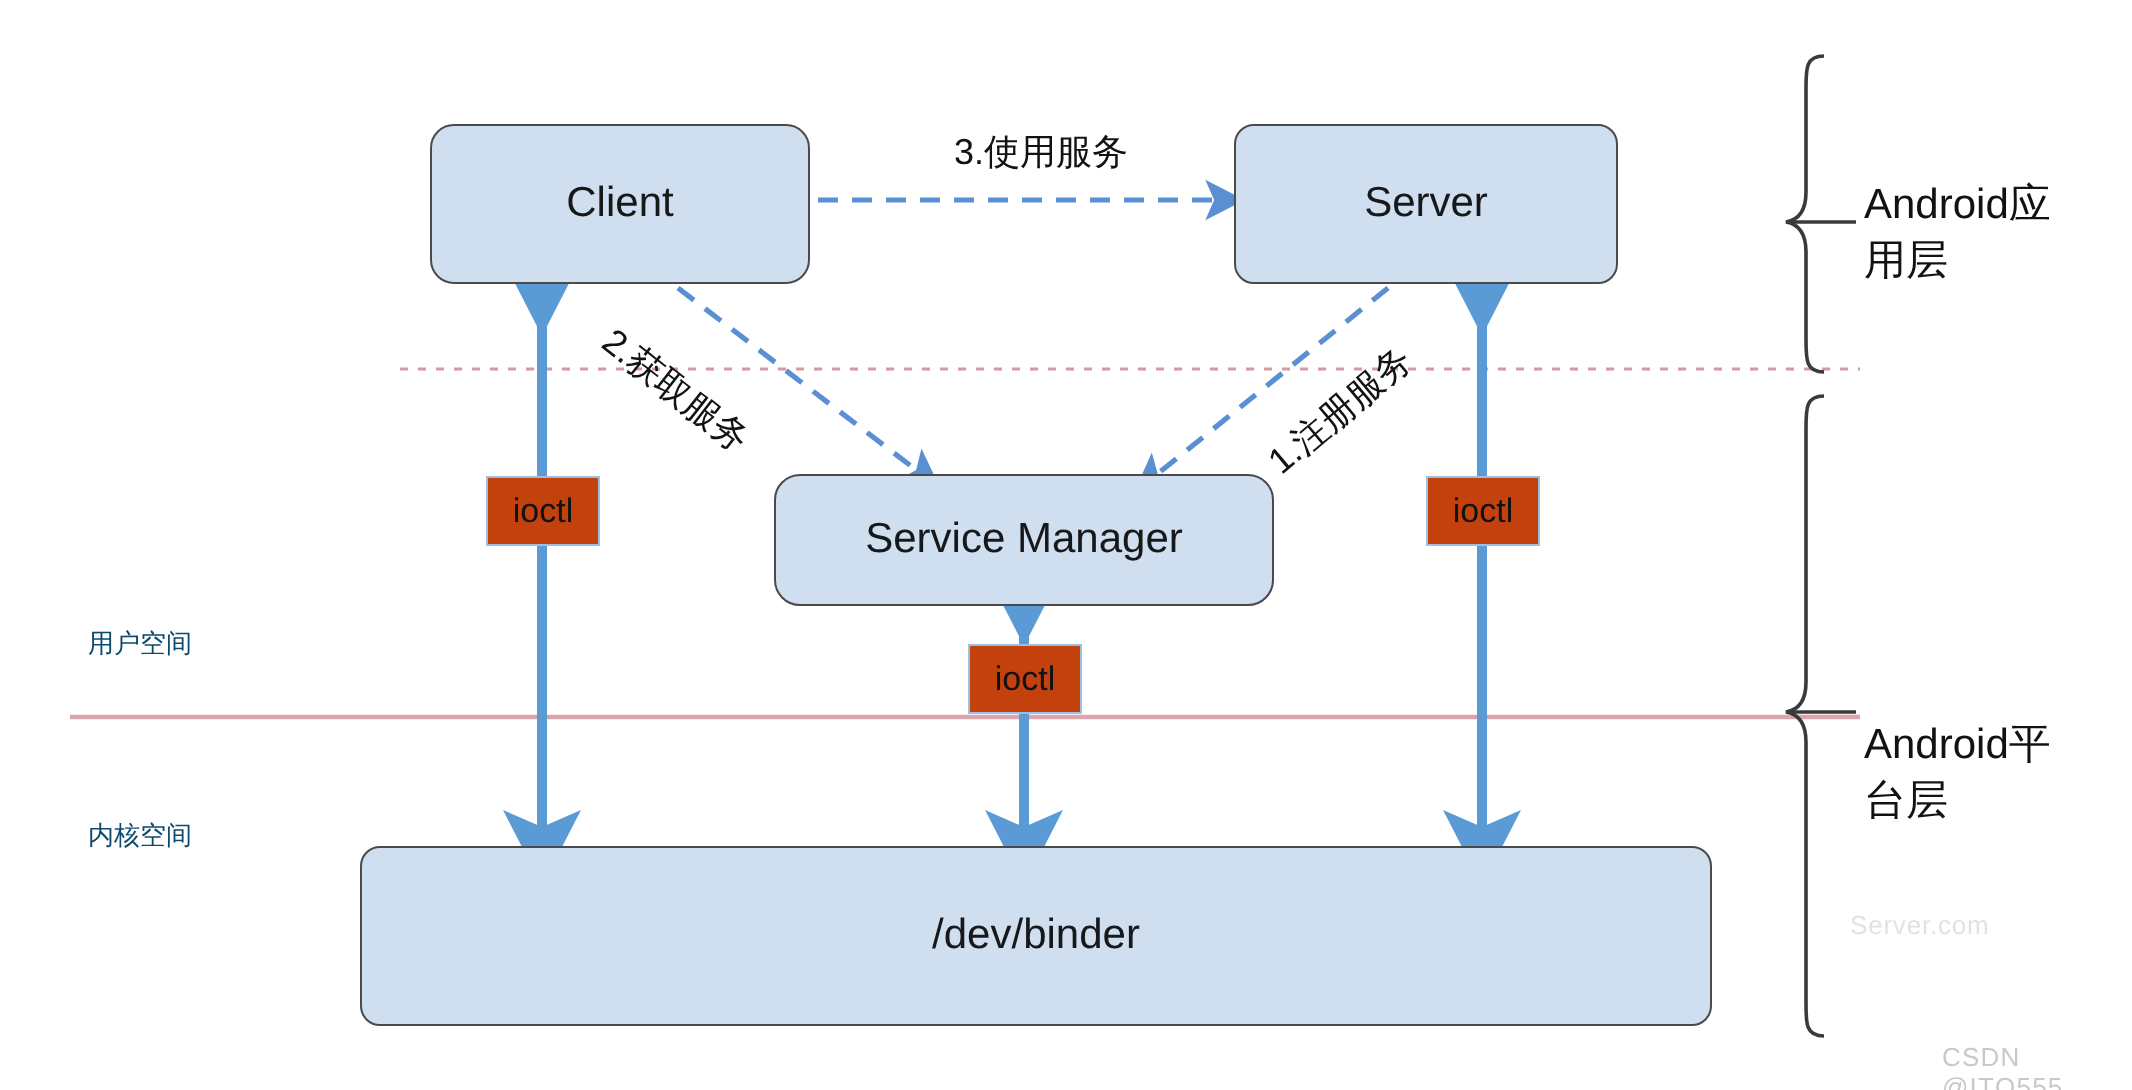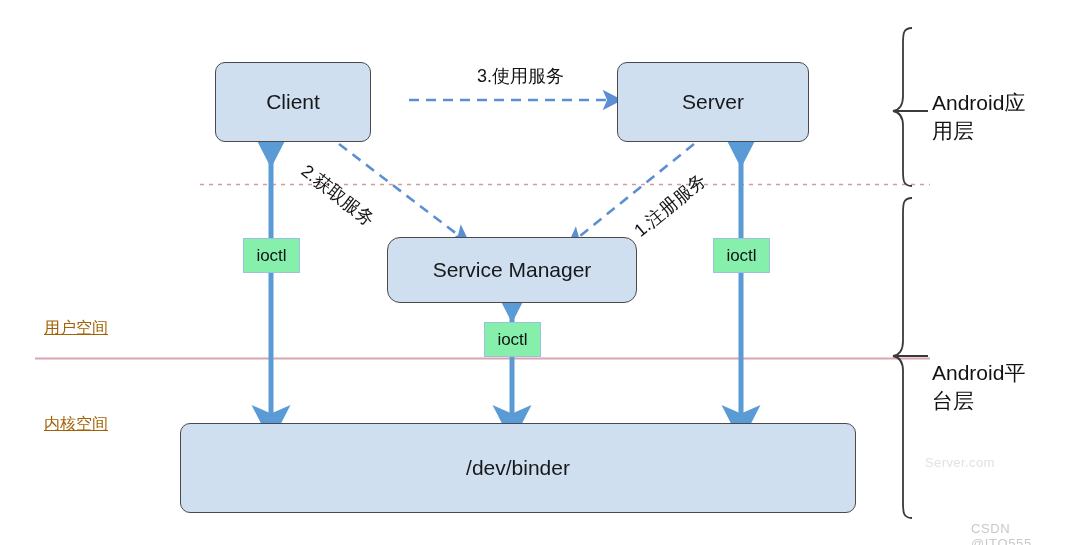--- a/index.html
+++ b/index.html
@@ -38,21 +38,21 @@
     font-size: 21px;
     line-height: 1.22;
     z-index: 3;
   }
   .node-box .line2 {
     display: block;
   }
   .ioctl-tag {
     position: absolute;
     box-sizing: border-box;
-    background: #86efac;
+    background: #c2410c;
     border: 1px solid #9dbfe0;
     display: flex;
     align-items: center;
     justify-content: center;
     color: #111214;
     font-size: 17px;
     z-index: 5;
   }
   .edge-label {
     position: absolute;
@@ -64,26 +64,25 @@
   .edge-label.rot-down {
     transform: rotate(38deg);
     transform-origin: left top;
   }
   .edge-label.rot-up {
     transform: rotate(-40deg);
     transform-origin: left top;
   }
   .side-text {
     position: absolute;
-    color: #a16207;
-    font-size: 16px;
+    color: #0c4a6e;
+    font-size: 13px;
     line-height: 1.3;
     white-space: pre-line;
     z-index: 4;
-    text-decoration: underline;
   }
   .brace-text {
     position: absolute;
     color: #111214;
     font-size: 21px;
     line-height: 1.3;
     white-space: pre-line;
     width: 120px;
     z-index: 4;
   }
@@ -127,21 +126,21 @@
     <line x1="409" y1="100" x2="612" y2="100" stroke="#5b8fd4" stroke-width="2.6" stroke-dasharray="10 7" marker-end="url(#arrow-dashed)"></line>
     <line x1="339" y1="144" x2="462" y2="238" stroke="#5b8fd4" stroke-width="2.6" stroke-dasharray="10 7" marker-end="url(#arrow-dashed)"></line>
     <line x1="694" y1="144" x2="575" y2="240" stroke="#5b8fd4" stroke-width="2.6" stroke-dasharray="10 7" marker-end="url(#arrow-dashed)"></line>
 
     <path d="M912,28 C903,28 903,34 903,44 L903,96 C903,106 899,110 893,111 C899,112 903,116 903,126 L903,170 C903,180 903,186 912,186" fill="none" stroke="#3a3a3a" stroke-width="1.8"></path>
     <path d="M912,198 C903,198 903,204 903,214 L903,341 C903,351 899,355 893,356 C899,357 903,361 903,371 L903,502 C903,512 903,518 912,518" fill="none" stroke="#3a3a3a" stroke-width="1.8"></path>
     <line x1="893" y1="111" x2="928" y2="111" stroke="#3a3a3a" stroke-width="1.8"></line>
     <line x1="893" y1="356" x2="928" y2="356" stroke="#3a3a3a" stroke-width="1.8"></line>
   </svg>
 
-  <div class="node-box" style="left:215px; top:62px; width:156px; height:80px;">
+  <div class="node-box" style="left:215px; top:62px; width:190px; height:80px;border-radius:12px;">
     <span>Client</span>
   </div>
 
   <div class="node-box" style="left:617px; top:62px; width:192px; height:80px;">
     <span>Server</span>
   </div>
 
   <div class="node-box" style="left:387px; top:237px; width:250px; height:66px;border-radius:13px;">
     <span>Service Manager</span>
   </div>

